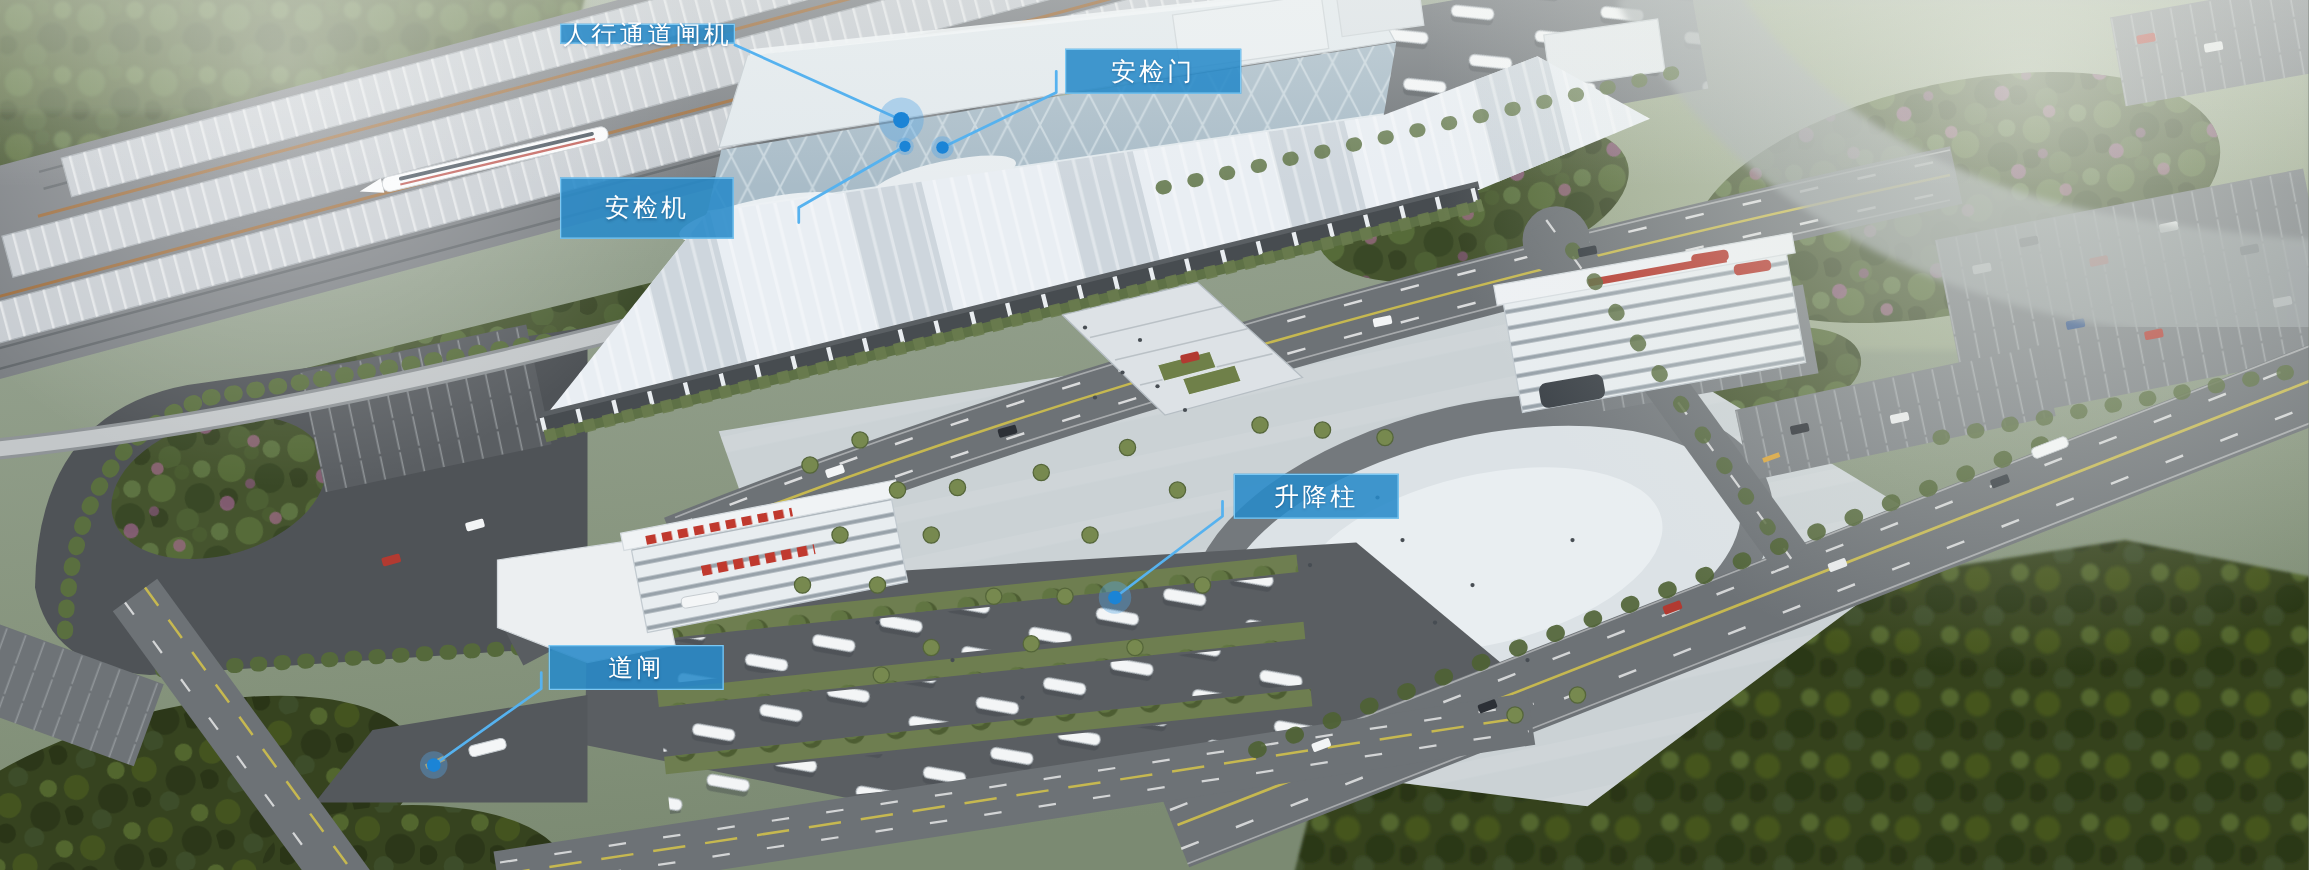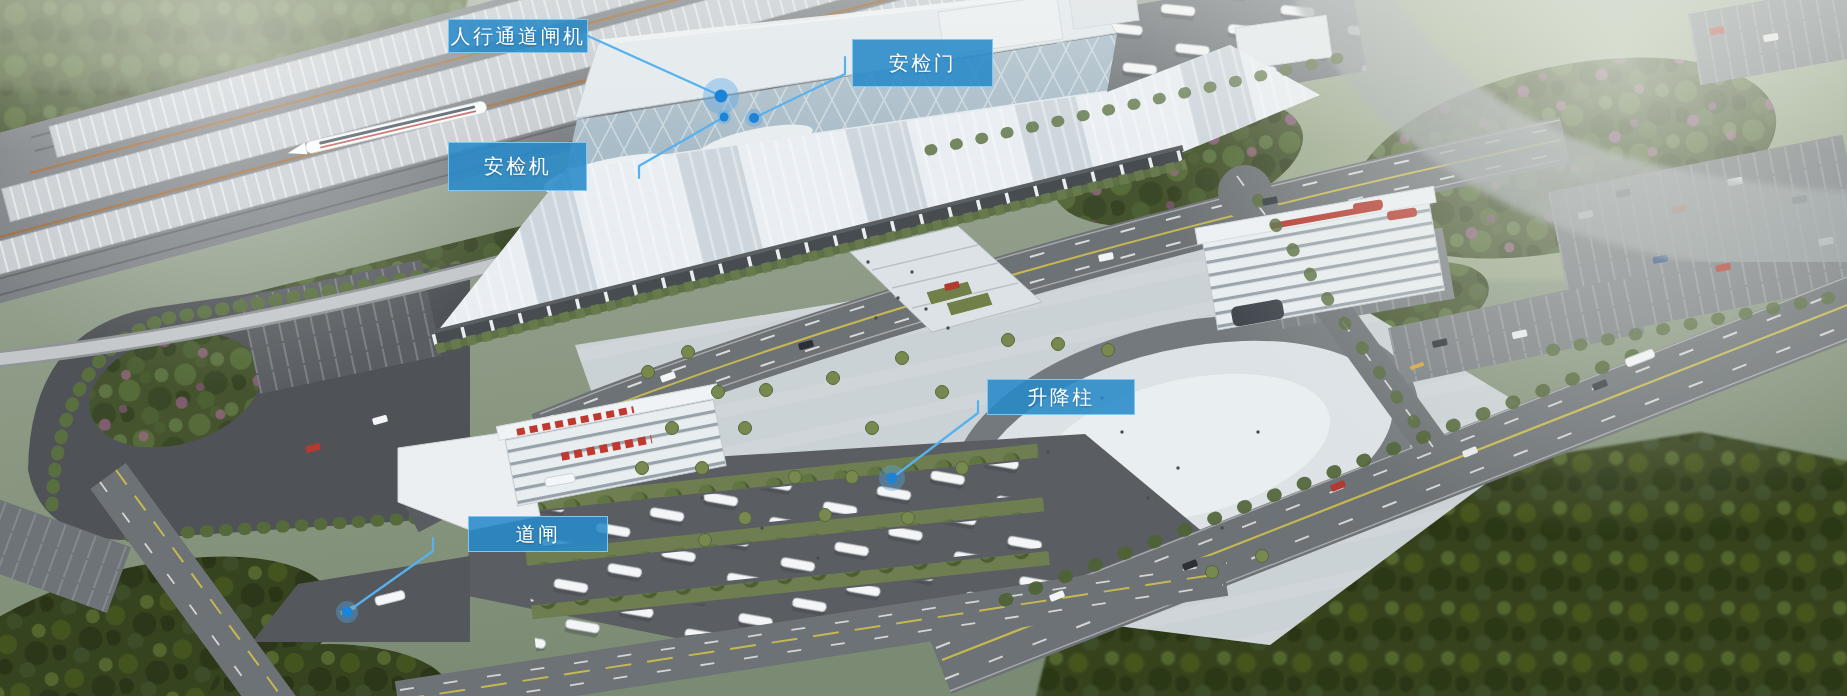--- a/index.html
+++ b/index.html
@@ -398,18 +398,18 @@
   <circle class="halo" cx="347" cy="612" r="11"></circle>
 
   <circle class="dot" cx="721" cy="96" r="6.5"></circle>
   <circle class="dot" cx="754" cy="118" r="5"></circle>
   <circle class="dot" cx="724" cy="117" r="4.5"></circle>
   <circle class="dot" cx="892" cy="478" r="5.5"></circle>
   <circle class="dot" cx="347" cy="612" r="5.5"></circle>
 </g>
 </svg>
 
-<div class="lbl" style="left:448px;top:19px;width:140px;height:34px;">人行通道闸机</div>
-<div class="lbl" style="left:852px;top:39px;width:141px;height:48px;">安检门</div>
+<div class="lbl" style="left:448px;top:19px;width:140px;height:16px;">人行通道闸机</div>
+<div class="lbl" style="left:852px;top:39px;width:141px;height:36px;">安检门</div>
 <div class="lbl" style="left:448px;top:142px;width:139px;height:49px;">安检机</div>
-<div class="lbl" style="left:987px;top:379px;width:148px;height:36px;">升降柱</div>
-<div class="lbl" style="left:468px;top:516px;width:140px;height:36px;">道闸</div>
+<div class="lbl" style="left:987px;top:379px;width:132px;height:36px;">升降柱</div>
+<div class="lbl" style="left:439px;top:516px;width:140px;height:36px;">道闸</div>
 </div>
 
 </body></html>

